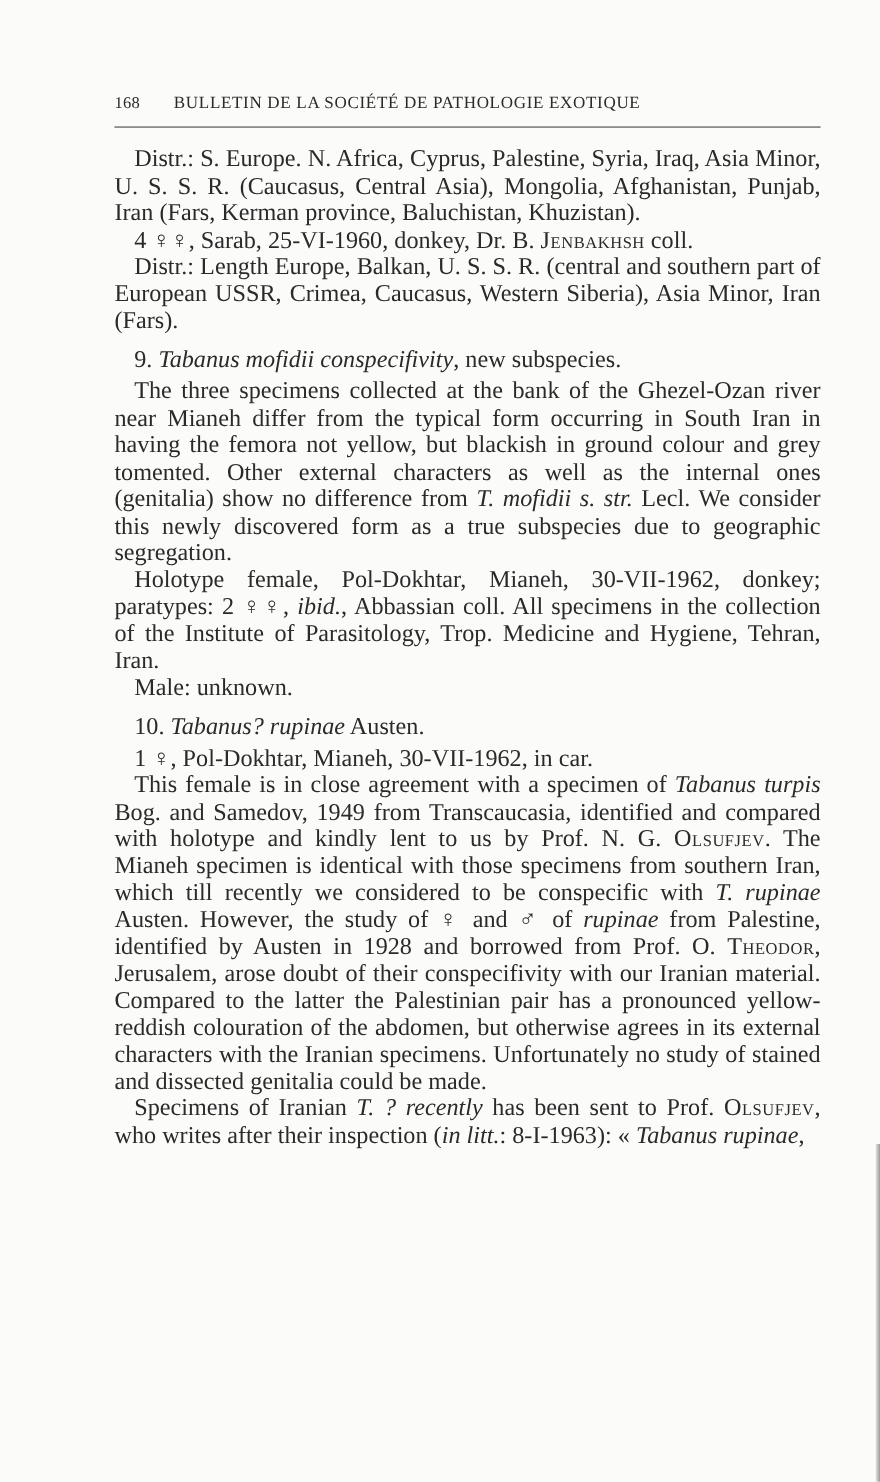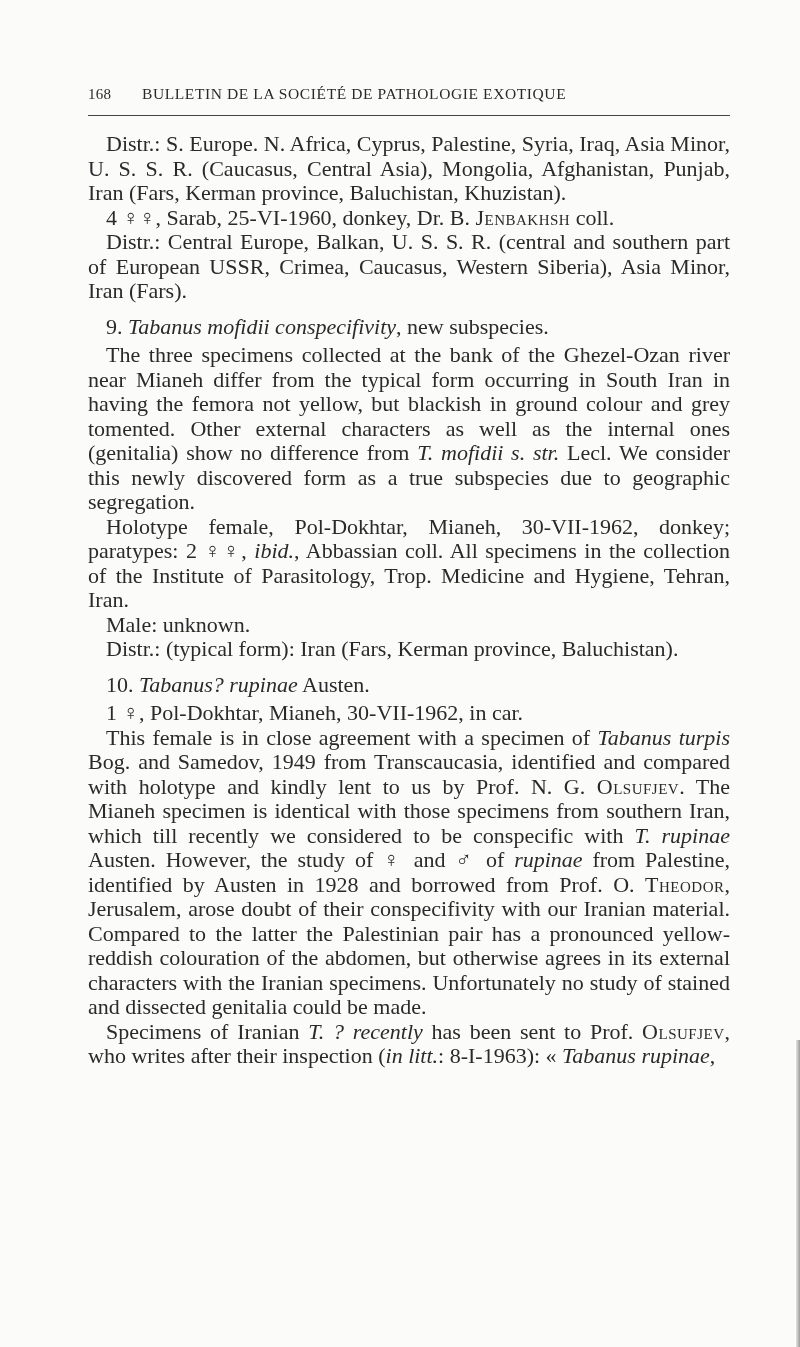--- a/index.html
+++ b/index.html
@@ -3,21 +3,21 @@
 <meta charset="utf-8">
 <style>
   html, body { margin: 0; padding: 0; }
   body {
     width: 800px; height: 1347px; overflow: hidden;
     background: #fbfbfa;
     font-family: "DejaVu Serif", "Liberation Serif", serif;
     color: #2a2a2a;
     position: relative;
   }
-  .page { position: absolute; left: 88px; top: 85px; width: 642px; }
+  .page { position: absolute; left: 104px; top: 85px; width: 642px; }
   .running-head {
     display: flex; align-items: baseline;
     font-size: 15.5px; letter-spacing: 0.3px;
     height: 26px;
   }
   .page-number { width: 34px; font-family: "Liberation Serif", serif; font-size: 15px; }
   .journal-title { font-family: "Liberation Serif", serif; letter-spacing: 0.6px; margin-left: 20px; }
   .rule { border-top: 1px solid #444; margin-top: 4px; margin-bottom: 16px; }
   p {
     margin: 0;
@@ -41,30 +41,29 @@
 <div class="page">
   <div class="running-head">
     <span class="page-number">168</span>
     <span class="journal-title">BULLETIN DE LA SOCIÉTÉ DE PATHOLOGIE EXOTIQUE</span>
   </div>
   <div class="rule"></div>
 
   <p>Distr.: S. Europe. N. Africa, Cyprus, Palestine, Syria, Iraq, Asia Minor, U. S. S. R. (Caucasus, Central Asia), Mongolia, Afghanistan, Punjab, Iran (Fars, Kerman province, Baluchistan, Khuzistan).</p>
 
   <p><span>4 ♀♀, Sarab, 25-VI-1960, donkey, Dr. B. </span><span class="sc">Jenbakhsh</span><span> coll.</span></p>
-  <p>Distr.: Central Europe, Balkan, U. S. S. R. (central and southern part of European USSR, Crimea, Caucasus, Western Siberia), Asia Minor, Iran (Fars).</p>
+  <p>Distr.: Length Europe, Balkan, U. S. S. R. (central and southern part of European USSR, Crimea, Caucasus, Western Siberia), Asia Minor, Iran (Fars).</p>
 
   <p class="entry">
     <span>9.</span>
     <i>Tabanus mofidii conspecifivity</i><span>, new subspecies.</span>
   </p>
   <p><span>The three specimens collected at the bank of the Ghezel-Ozan river near Mianeh differ from the typical form occurring in South Iran in having the femora not yellow, but blackish in ground colour and grey tomented. Other external characters as well as the internal ones (genitalia) show no difference from </span><i>T. mofidii s. str.</i><span> Lecl. We consider this newly discovered form as a true subspecies due to geographic segregation.</span></p>
   <p><span>Holotype female, Pol-Dokhtar, Mianeh, 30-VII-1962, donkey; paratypes: 2 ♀♀, </span><i>ibid.</i><span>, Abbassian coll. All specimens in the collection of the Institute of Parasitology, Trop. Medicine and Hygiene, Tehran, Iran.</span></p>
   <p>Male: unknown.</p>
-  <p>Distr.: (typical form): Iran (Fars, Kerman province, Baluchistan).</p>
 
   <p class="entry">
     <span>10.</span>
     <i>Tabanus?</i>&nbsp;<i>rupinae</i><span> Austen.</span>
   </p>
   <p>1 ♀, Pol-Dokhtar, Mianeh, 30-VII-1962, in car.</p>
   <p><span>This female is in close agreement with a specimen of </span><i>Tabanus turpis</i><span> Bog. and Samedov, 1949 from Transcaucasia, identified and compared with holotype and kindly lent to us by Prof. N. G. </span><span class="sc">Olsufjev</span><span>. The Mianeh specimen is identical with those specimens from southern Iran, which till recently we considered to be conspecific with </span><i>T. rupinae</i><span> Austen. However, the study of ♀ and ♂ of </span><i>rupinae</i><span> from Palestine, identified by Austen in 1928 and borrowed from Prof. O. </span><span class="sc">Theodor</span><span>, Jerusalem, arose doubt of their conspecifivity with our Iranian material. Compared to the latter the Palestinian pair has a pronounced yellow-reddish colouration of the abdomen, but otherwise agrees in its external characters with the Iranian specimens. Unfortunately no study of stained and dissected genitalia could be made.</span></p>
   <p><span>Specimens of Iranian </span><i>T. ? recently</i><span> has been sent to Prof. </span><span class="sc">Olsufjev</span><span>, who writes after their inspection (</span><i>in litt.</i><span>: 8-I-1963): « </span><i>Tabanus rupinae</i><span>,</span></p>
 </div>
 

